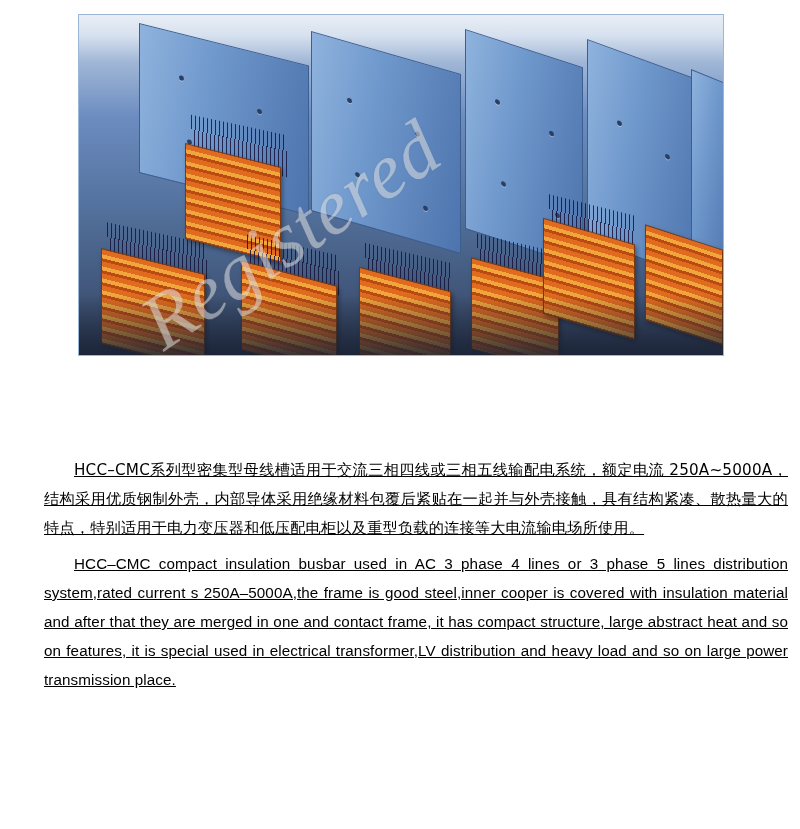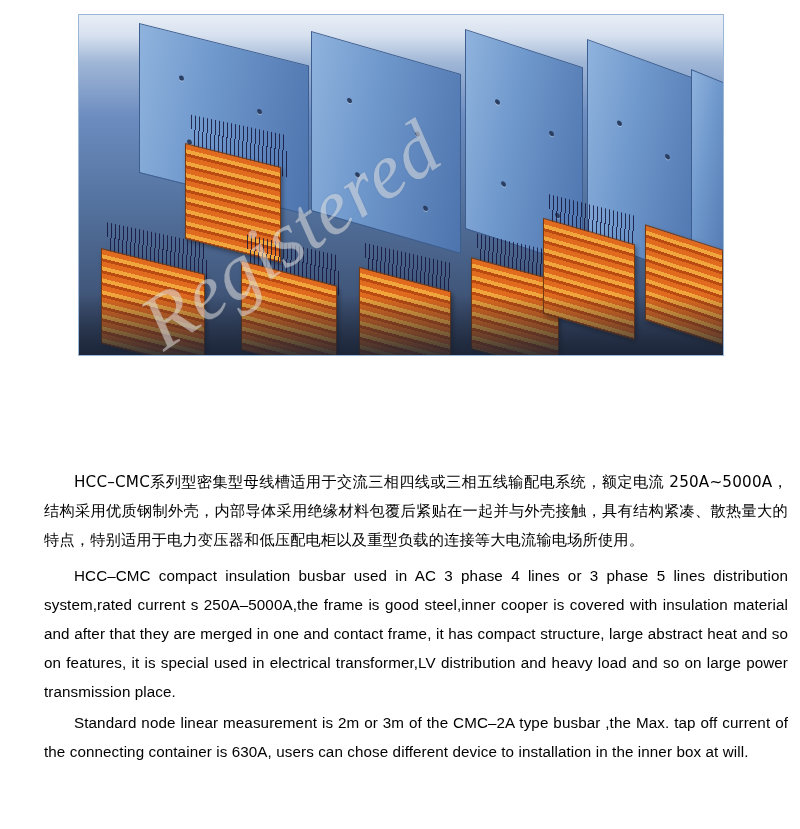--- a/index.html
+++ b/index.html
@@ -103,22 +103,23 @@
     text-shadow: 0 0 2px rgba(120,120,120,0.25);
     transform: rotate(-34deg);
     white-space: nowrap;
     letter-spacing: 1px;
   }
 
   
   .body {
     position: absolute;
     left: 44px;
-    top: 468px;
+    top: 456px;
     width: 744px;
+    text-decoration: underline;
   }
   p {
     margin: 0 0 2px 0;
     font-size: 15.2px;
     line-height: 29px;
     text-align: justify;
     text-justify: inter-ideograph;
   }
   p.indent {
     text-indent: 30px;
@@ -196,16 +197,15 @@
   </div>
 
   <div class="watermark">
     <span>Registered</span>
   </div>
 
   <div class="body">
     <p class="cn indent">HCC–CMC系列型密集型母线槽适用于交流三相四线或三相五线输配电系统，额定电流 250A~5000A，结构采用优质钢制外壳，内部导体采用绝缘材料包覆后紧贴在一起并与外壳接触，具有结构紧凑、散热量大的特点，特别适用于电力变压器和低压配电柜以及重型负载的连接等大电流输电场所使用。</p>
     <div class="gap-sm"></div>
     <p class="en indent">HCC–CMC compact insulation busbar used in AC 3 phase 4 lines or 3 phase 5 lines distribution system,rated current s 250A–5000A,the frame is good steel,inner cooper is covered with insulation material and after that they are merged in one and contact frame, it has compact structure, large abstract heat and so on features, it is special used in electrical transformer,LV distribution and heavy load and so on large power transmission place.</p>
-    <p class="en indent">Standard node linear measurement is 2m or 3m of the CMC–2A type busbar ,the Max. tap off current of the connecting container is 630A, users can chose different device to installation in the inner box at will.</p>
   </div>
 
 </div>
 
 </body></html>

